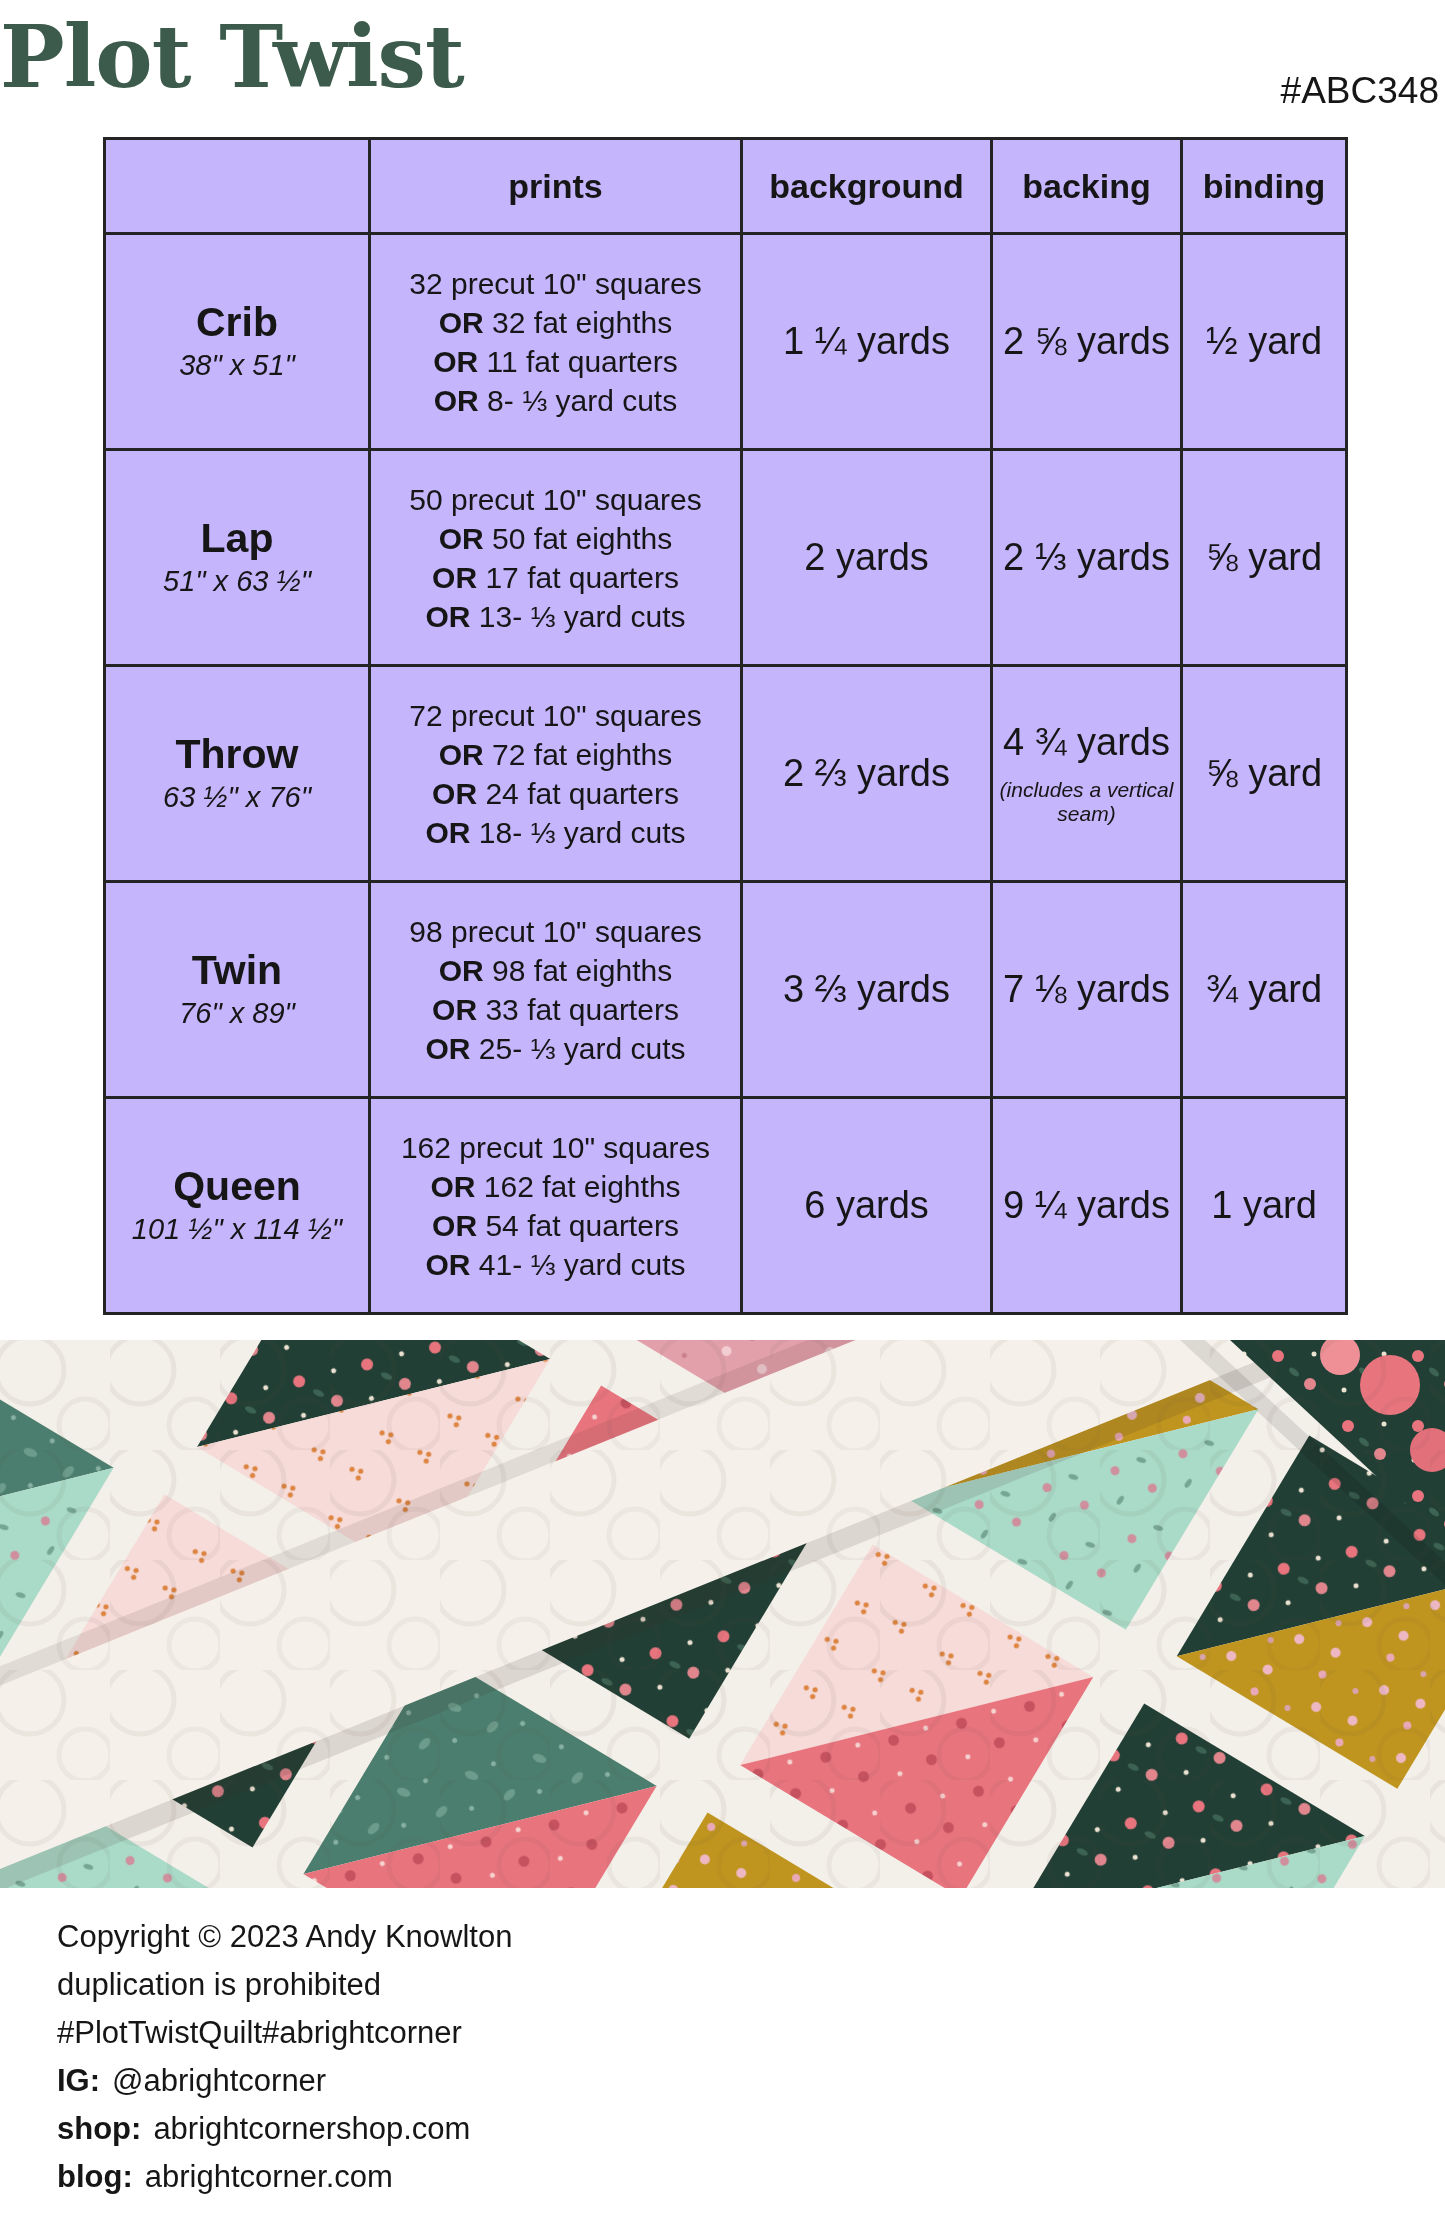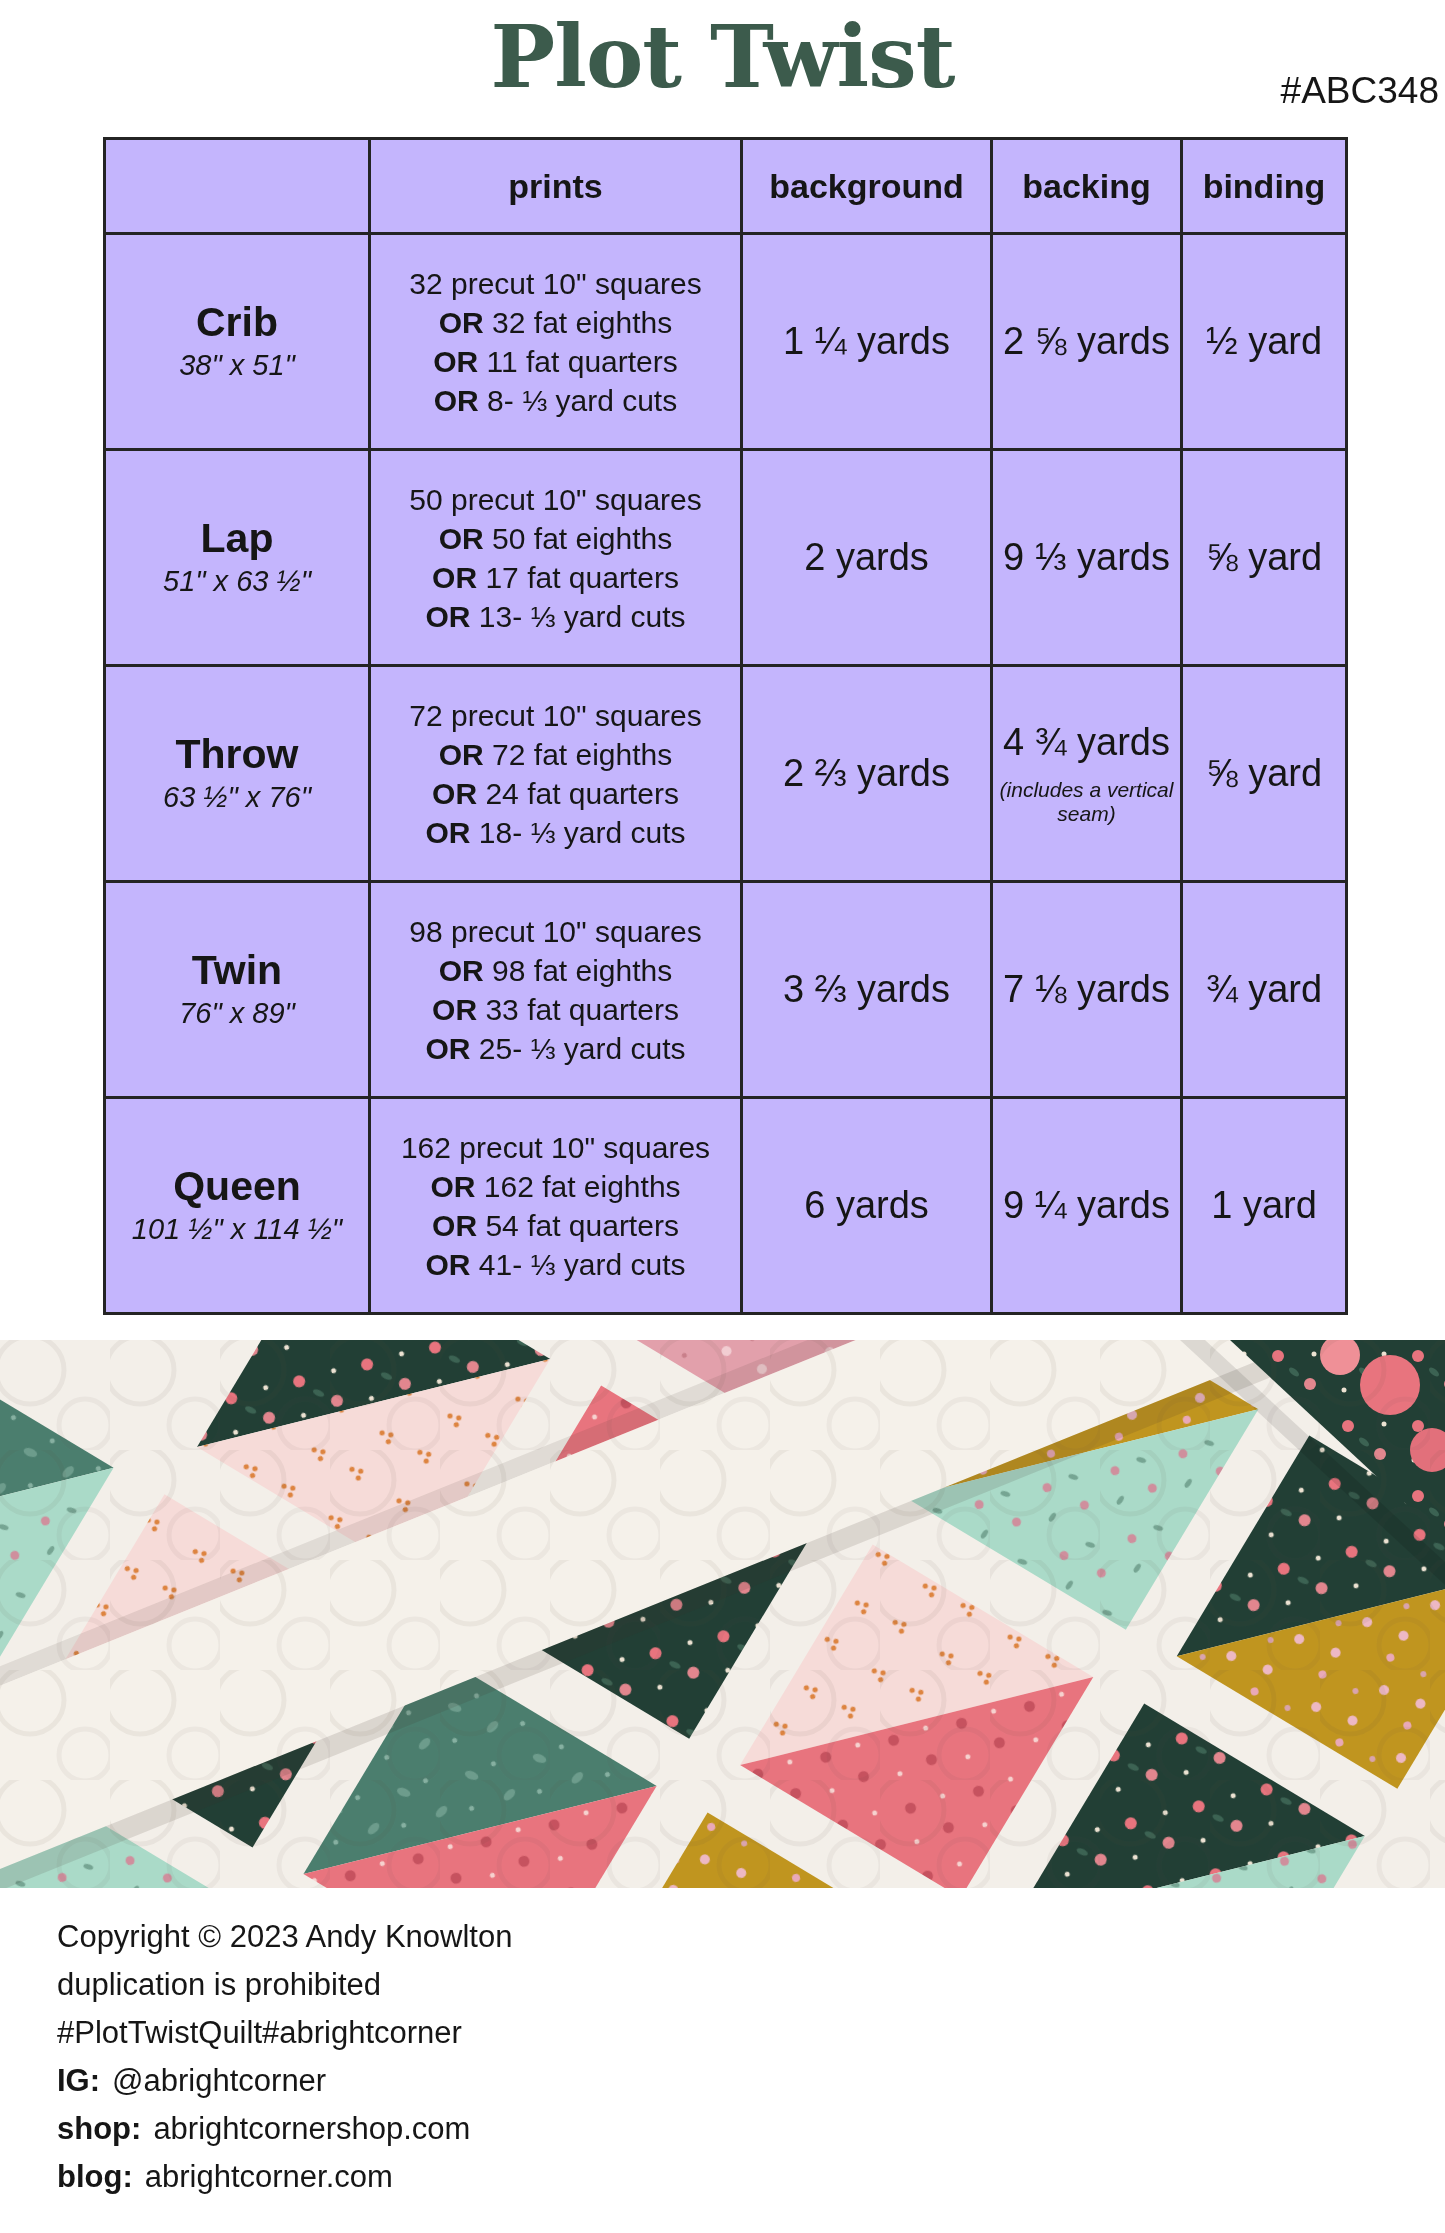--- a/index.html
+++ b/index.html
@@ -3,21 +3,21 @@
 <meta charset="utf-8">
 <style>
   :root{ --title-color:#3c5b4c; }
   *{ box-sizing:border-box; }
   html,body{ margin:0; padding:0; }
   body{
     width:1445px; height:2233px; position:relative; background:#ffffff;
     font-family:"Liberation Sans", sans-serif; color:#161616; overflow:hidden;
   }
   .title{
-    position:absolute; top:6px; left:0; width:100%; margin:0; text-align:center;
+    position:absolute; top:6px; left:0; width:100%; margin:0; 
     font-family:"DejaVu Serif", serif; font-weight:bold; font-size:86px;
     letter-spacing:-1px; color:var(--title-color);
   }
   .pattern-no{ position:absolute; top:70px; right:6px; font-size:37px; }
   table.sizes{
     position:absolute; left:103px; top:137px; width:1242px;
     border-collapse:collapse; table-layout:fixed; background:#c4b5fd;
   }
   .sizes th, .sizes td{
     border:3px solid #242424; text-align:center; vertical-align:middle; padding:0;
@@ -97,21 +97,21 @@
           <td>
             <div class="pline">50 precut 10" squares</div>
             <div class="pline"><b>OR</b> 50 fat eighths</div>
             <div class="pline"><b>OR</b> 17 fat quarters</div>
             <div class="pline"><b>OR</b> 13- ⅓ yard cuts</div>
           </td>
           <td class="c-yard">
             <div class="yardage">2 yards</div>
           </td>
           <td class="c-yard">
-            <div class="yardage">9 ⅓ yards</div>
+            <div class="yardage">2 ⅓ yards</div>
           </td>
           <td class="c-yard">
             <div class="yardage">⅝ yard</div>
           </td>
         </tr>
         <tr>
           <td>
             <div class="size-name">Throw</div>
             <div class="size-dims">63 ½" x 76"</div>
           </td>

